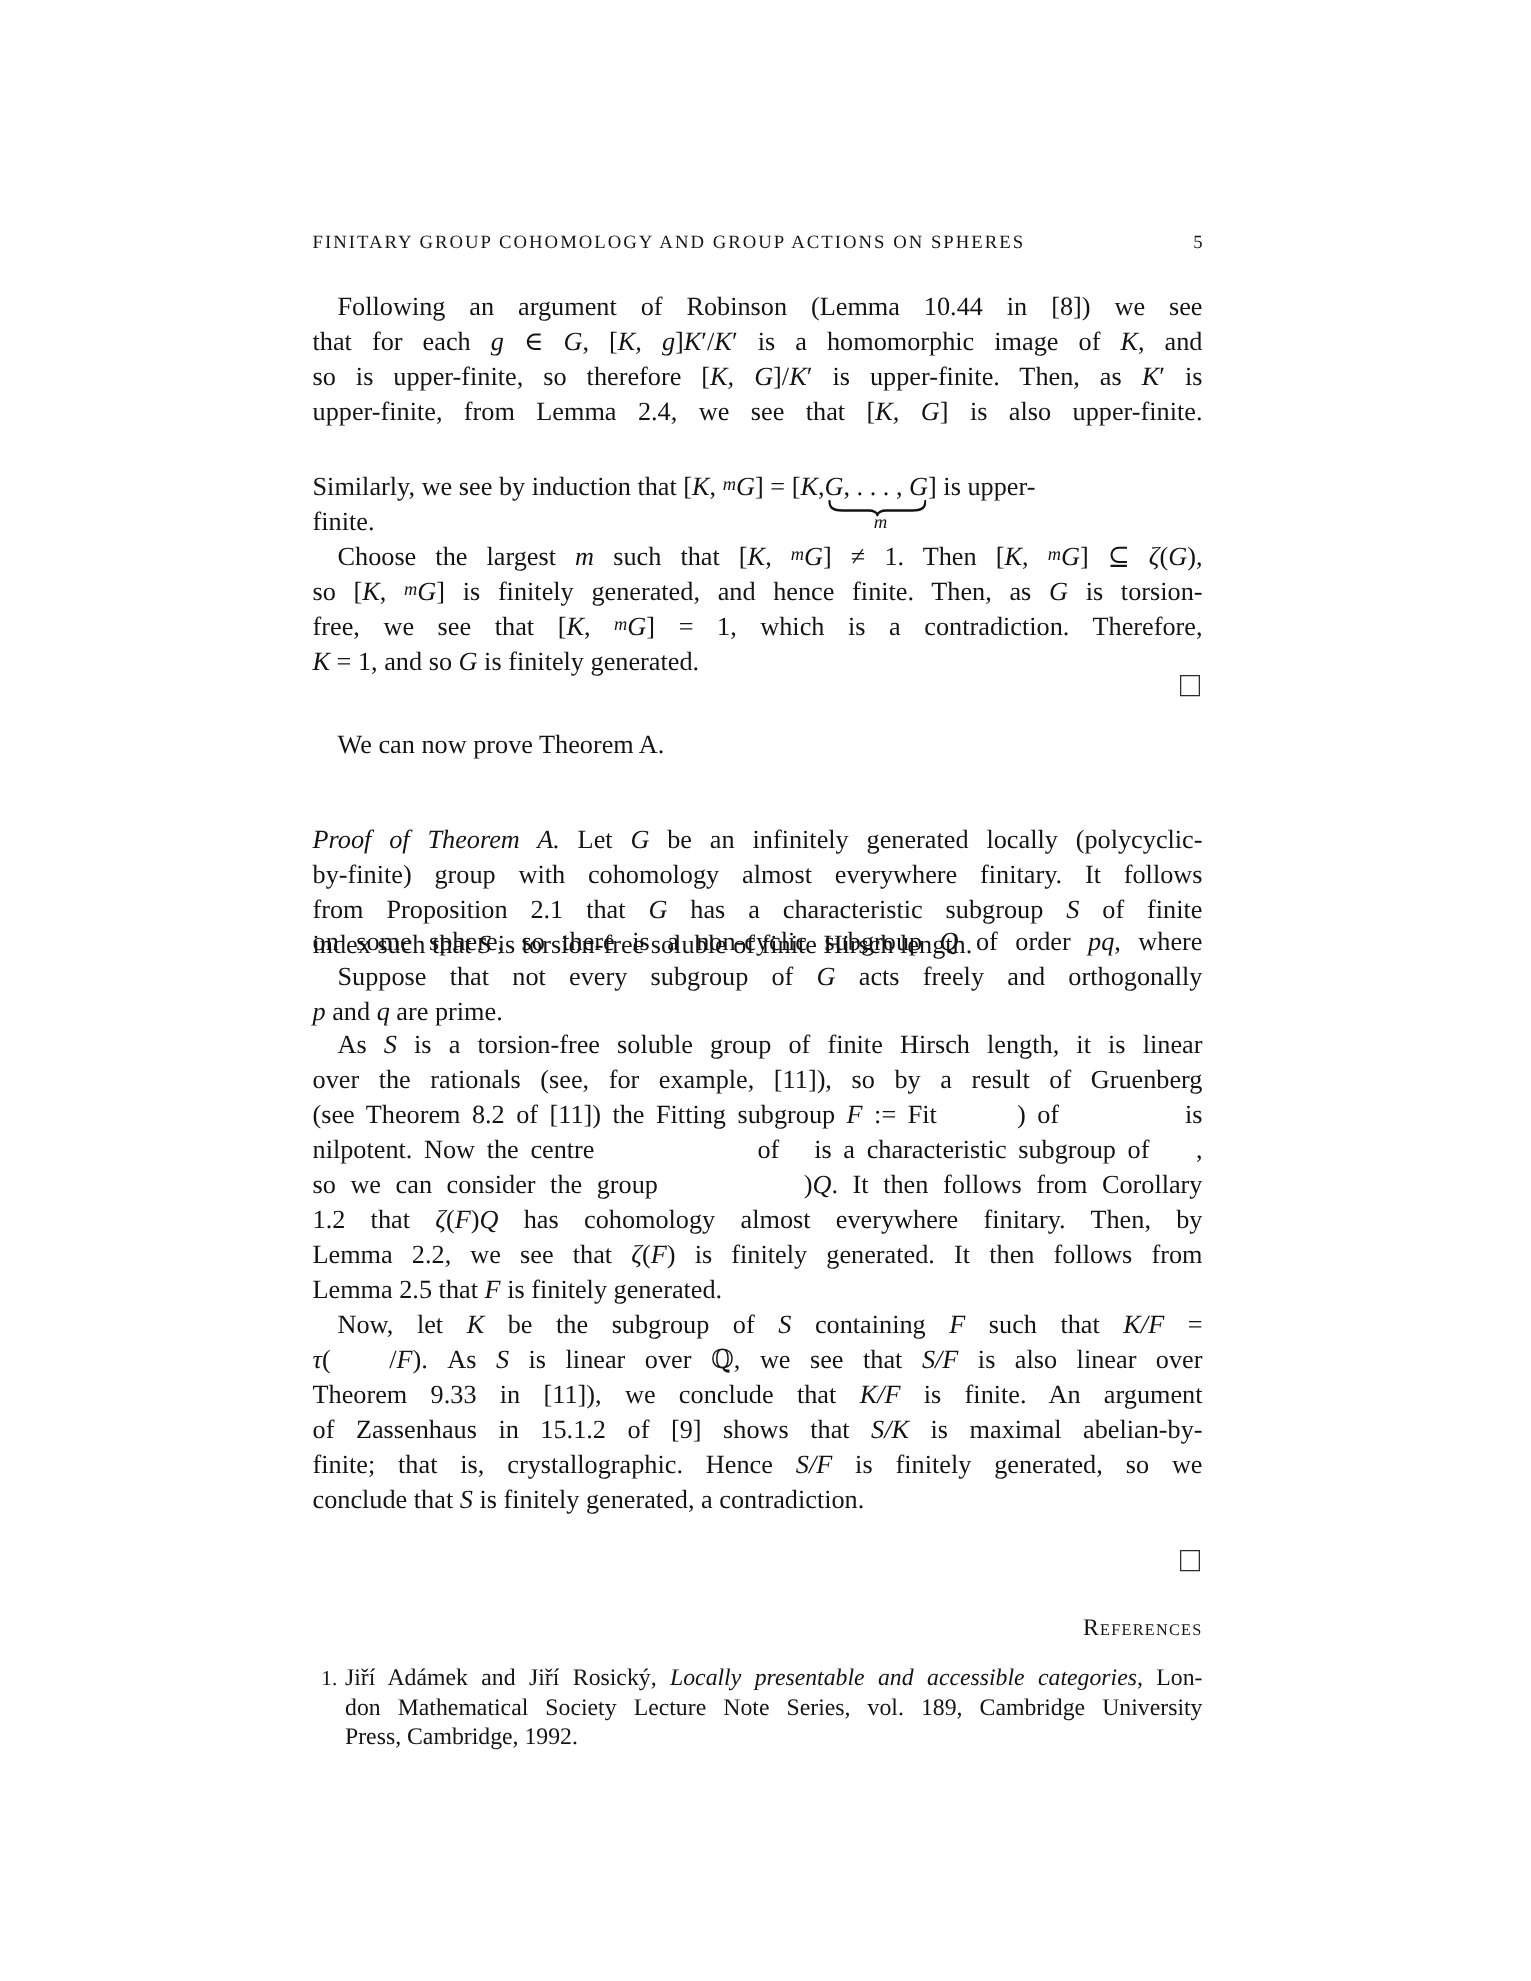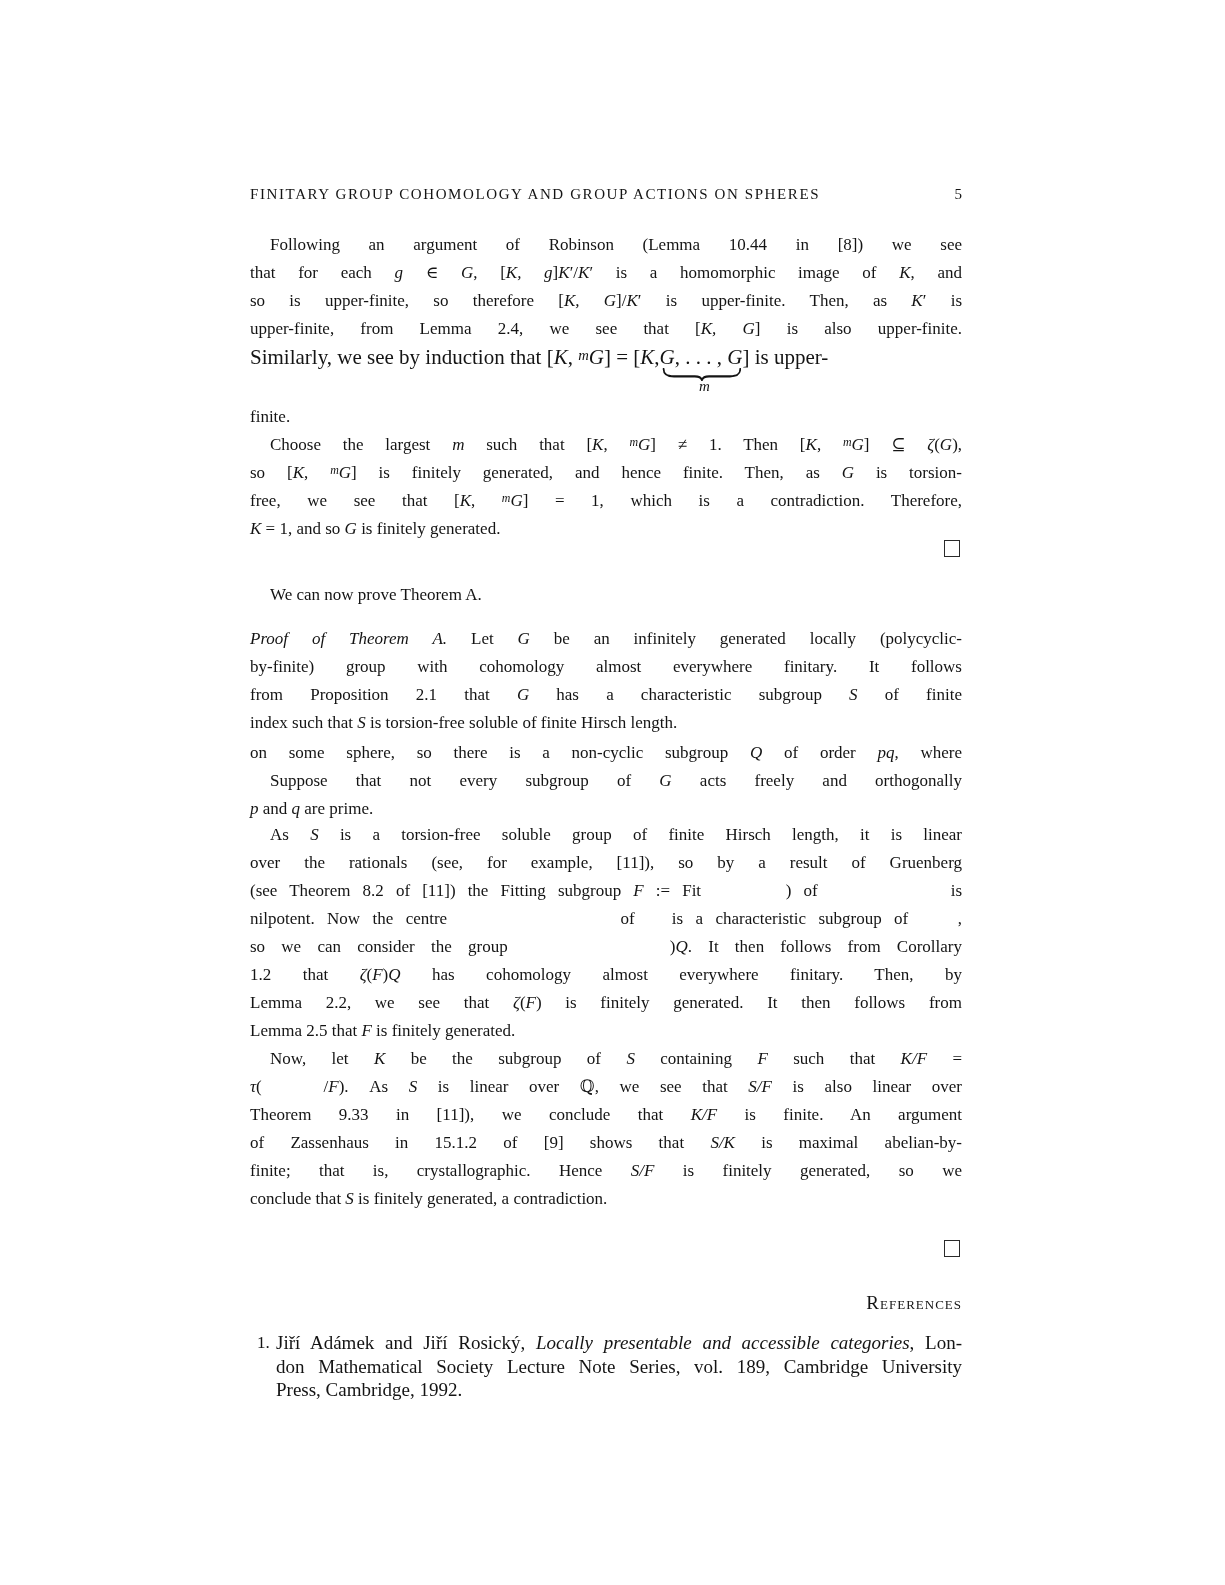--- a/index.html
+++ b/index.html
@@ -12,31 +12,31 @@
     overflow:hidden;
   }
   .col { position:absolute; left:250px; width:712px; }
 
   
   .runhead { top:186px; font-size:15px; letter-spacing:1.6px; text-align:left; }
   .runhead .pageno { position:absolute; right:0; top:0; letter-spacing:0; }
 
   
   .tl {
-    height:28px; line-height:28px; font-size:17px;
+    height:28px; line-height:28px; font-size:21px;
     text-align:justify; text-align-last:justify;
     white-space:normal;
   }
   .tl-left { text-align-last:left; }
   .tl-indent { text-indent:20px; }
   i { font-style:italic; }
   sup { font-size:70%; vertical-align:4px; line-height:0; }
 
   
-  .brace-line { height:28px; line-height:28px; font-size:21px; overflow:visible; }
+  .brace-line { height:28px; line-height:28px; font-size:21px; overflow:visible;margin-top:32px; }
   .ubgroup { position:relative; display:inline-block; }
   .ubsvg { position:absolute; left:2px; right:8px; top:25px; width:calc(100% - 10px); height:13px; }
   .ublabel { position:absolute; top:36px; left:0; width:100%; text-align:center;
              font-size:15px; font-style:italic; line-height:15px; }
 
   
   .qed { position:absolute; right:2px; width:14px; height:15px;
          border:1.6px solid #2a2a2a; background:#fff; }
 
   
@@ -76,21 +76,21 @@
       <div class="tl">free, we see that [<i>K</i>, <sup><i>m</i></sup><i>G</i>] = 1, which is a contradiction. Therefore,</div>
       <div class="tl tl-left"><i>K</i> = 1, and so <i>G</i> is finitely generated.</div>
     </div>
 
   <div class="col" style="top:540px;height:17px">
     <span class="qed"></span>
   </div>
 
   <div class="col tl tl-left tl-indent" style="top:581px">We can now prove Theorem A.</div>
 
-  <div class="col" style="top:625px">
+  <div class="col" style="top:657px">
       <div class="tl"><i>Proof of Theorem A.</i> Let <i>G</i> be an infinitely generated locally (polycyclic-</div>
       <div class="tl">by-finite) group with cohomology almost everywhere finitary. It follows</div>
       <div class="tl">from Proposition 2.1 that <i>G</i> has a characteristic subgroup <i>S</i> of finite</div>
       <div class="tl tl-left">index such that <i>S</i> is torsion-free soluble of finite Hirsch length.</div>
     </div>
 
   <div class="col" style="top:739px">
       <div class="tl">on some sphere, so there is a non-cyclic subgroup <i>Q</i> of order <i>pq</i>, where</div>
       <div class="tl tl-indent">Suppose that not every subgroup of <i>G</i> acts freely and orthogonally</div>
       <div class="tl tl-left"><i>p</i> and <i>q</i> are prime.</div>

